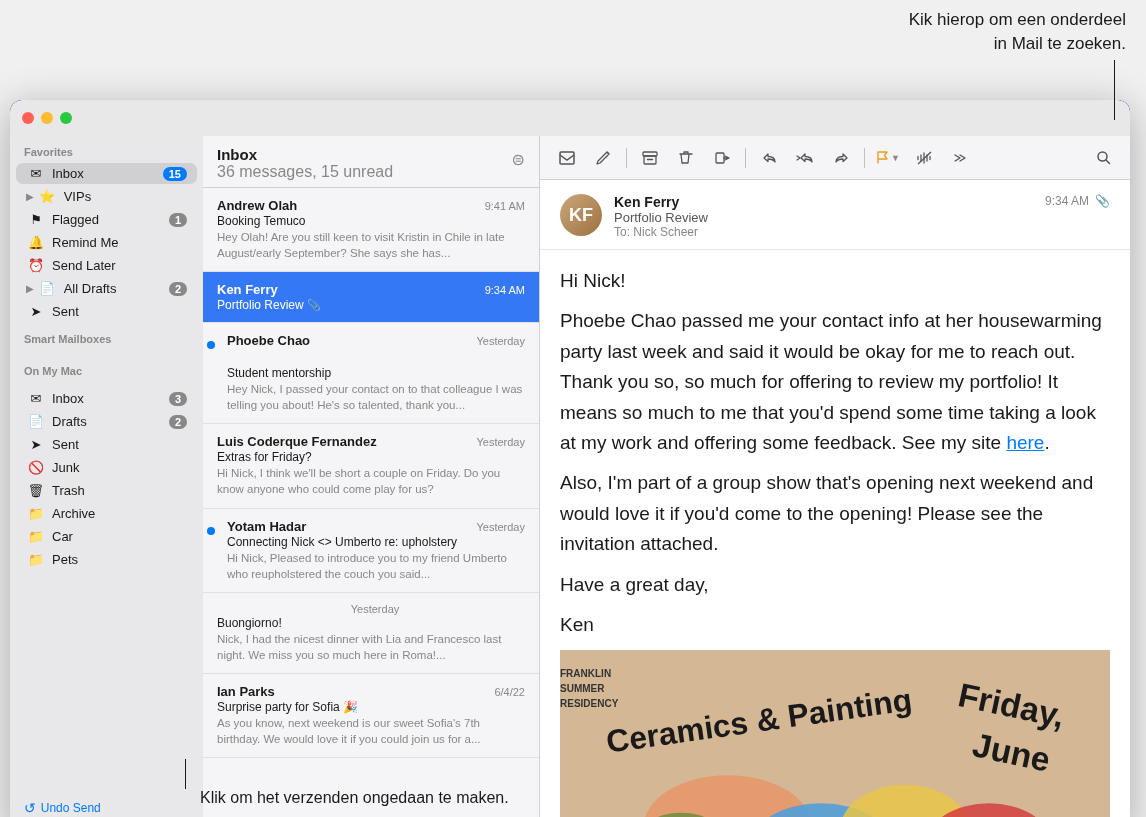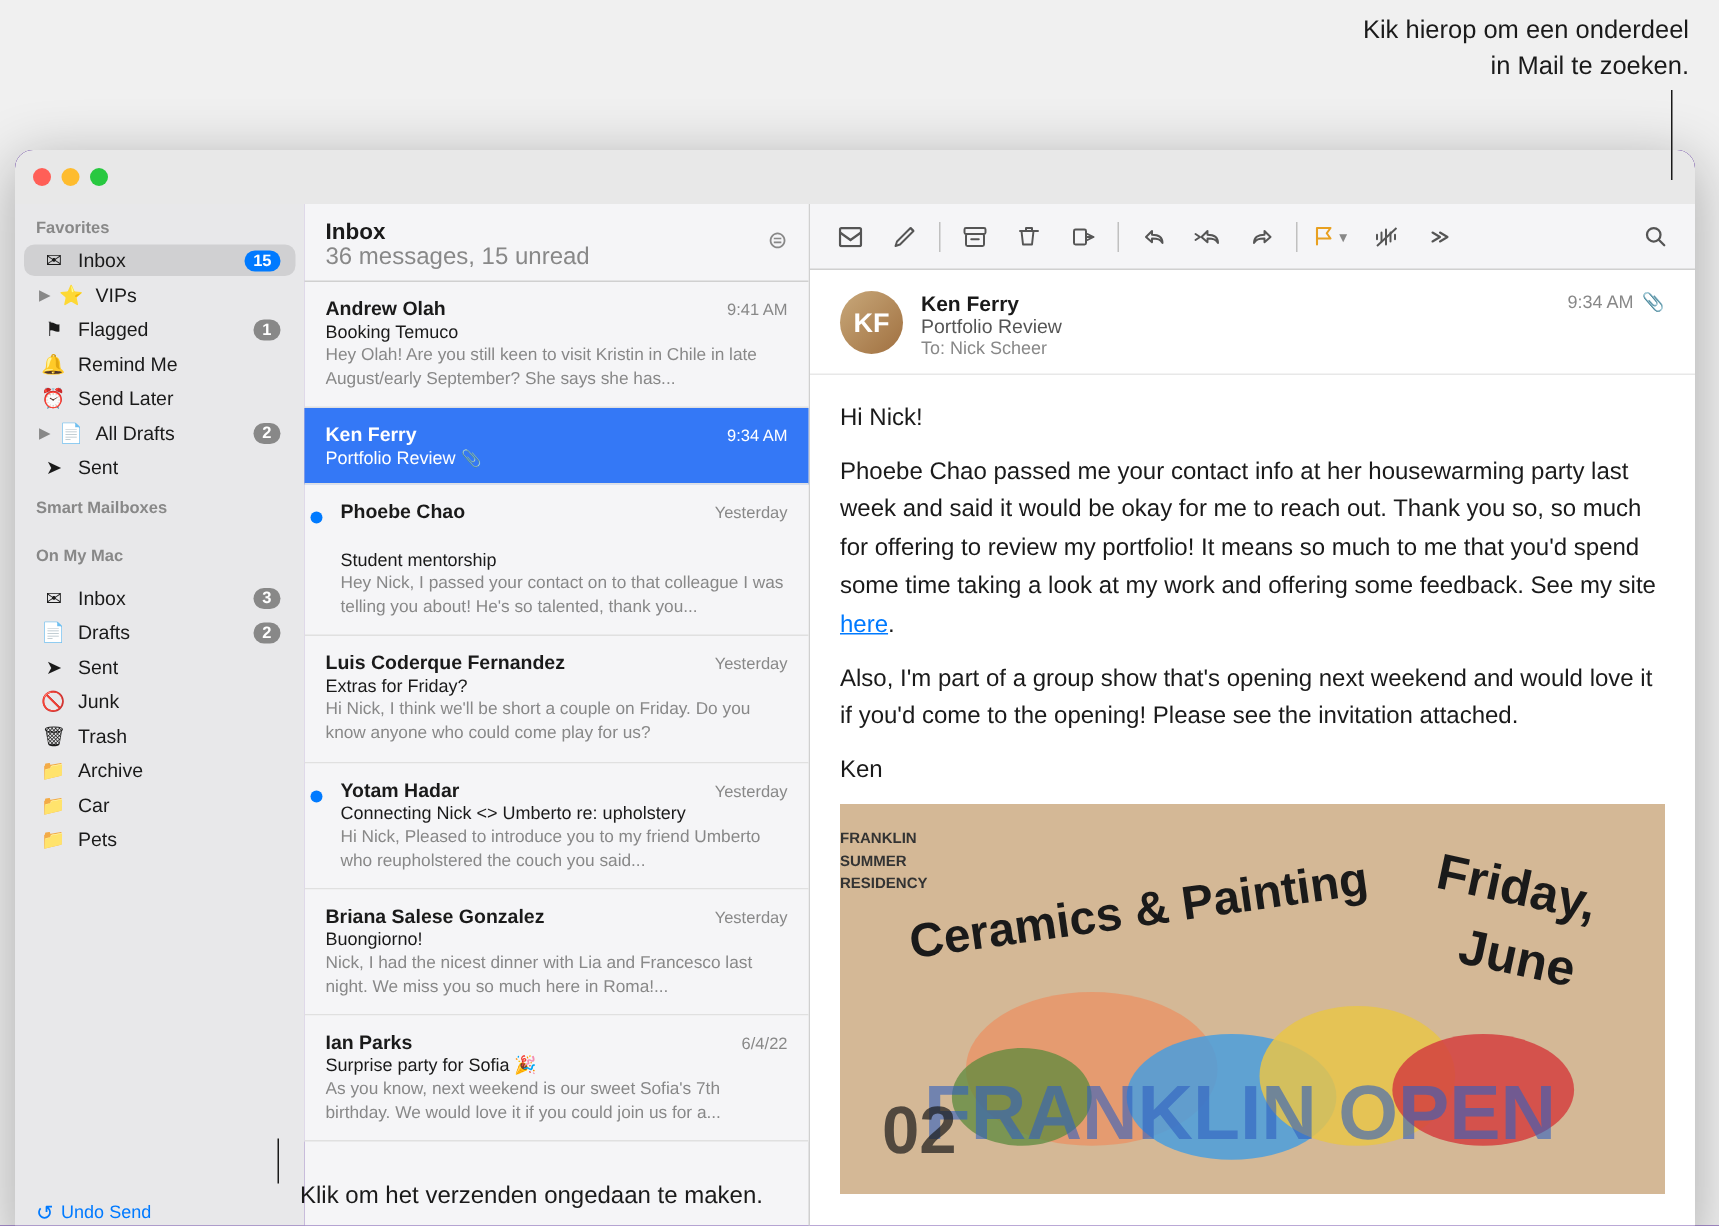--- a/index.html
+++ b/index.html
@@ -349,21 +349,21 @@
       display: flex;
       align-items: center;
       gap: 6px;
     }
     .email-body {
       flex: 1;
       overflow-y: auto;
       padding: 16px 20px;
     }
     .email-body p {
-      font-size: 16px;
+      font-size: 19px;
       line-height: 1.6;
       color: #1a1a1a;
       margin-bottom: 10px;
     }
     .email-body a {
       color: #007aff;
       text-decoration: underline;
     }
     .email-image-banner {
       width: 100%;
@@ -533,21 +533,20 @@
         <div class="message-item-top" style="padding-left:10px;">
           <span class="message-sender">Yotam Hadar</span>
           <span class="message-time">Yesterday</span>
         </div>
         <div class="message-subject" style="padding-left:10px;">Connecting Nick &lt;&gt; Umberto re: upholstery</div>
         <div class="message-preview" style="padding-left:10px;">Hi Nick, Pleased to introduce you to my friend Umberto who reupholstered the couch you said...</div>
       </div>
 
       <div class="message-item" id="msg6">
         <div class="message-item-top">
-          <span class="message-sender">Briana Salese Gonzalez</span>
           <span class="message-time">Yesterday</span>
         </div>
         <div class="message-subject">Buongiorno!</div>
         <div class="message-preview">Nick, I had the nicest dinner with Lia and Francesco last night. We miss you so much here in Roma!...</div>
       </div>
 
       <div class="message-item" id="msg7">
         <div class="message-item-top">
           <span class="message-sender">Ian Parks</span>
           <span class="message-time">6/4/22</span>
@@ -647,20 +646,21 @@
         <div class="email-time-attach">
           <span>9:34 AM</span>
           <span>📎</span>
         </div>
       </div>
 
       <div class="email-body">
         <p>Hi Nick!</p>
         <p>Phoebe Chao passed me your contact info at her housewarming party last week and said it would be okay for me to reach out. Thank you so, so much for offering to review my portfolio! It means so much to me that you'd spend some time taking a look at my work and offering some feedback. See my site <a href="#">here</a>.</p>
         <p>Also, I'm part of a group show that's opening next weekend and would love it if you'd come to the opening! Please see the invitation attached.</p>
+        <p>Have a great day,</p>
         <p>Ken</p>
 
         <div class="email-image-banner">
           <div style="position:absolute;top:16px;left:0;font-size:10px;font-weight:700;color:#333;line-height:1.5;">FRANKLIN<br>SUMMER<br>RESIDENCY</div>
 
           <svg width="100%" height="100%" viewBox="0 0 590 260" preserveAspectRatio="xMidYMid meet" style="position:absolute;top:0;left:0;">
 
             <ellipse cx="180" cy="180" rx="90" ry="55" fill="#e8956a" opacity="0.85"></ellipse>
             <ellipse cx="280" cy="200" rx="75" ry="45" fill="#4a9edd" opacity="0.85"></ellipse>
             <ellipse cx="370" cy="185" rx="70" ry="50" fill="#e8c44a" opacity="0.85"></ellipse>

